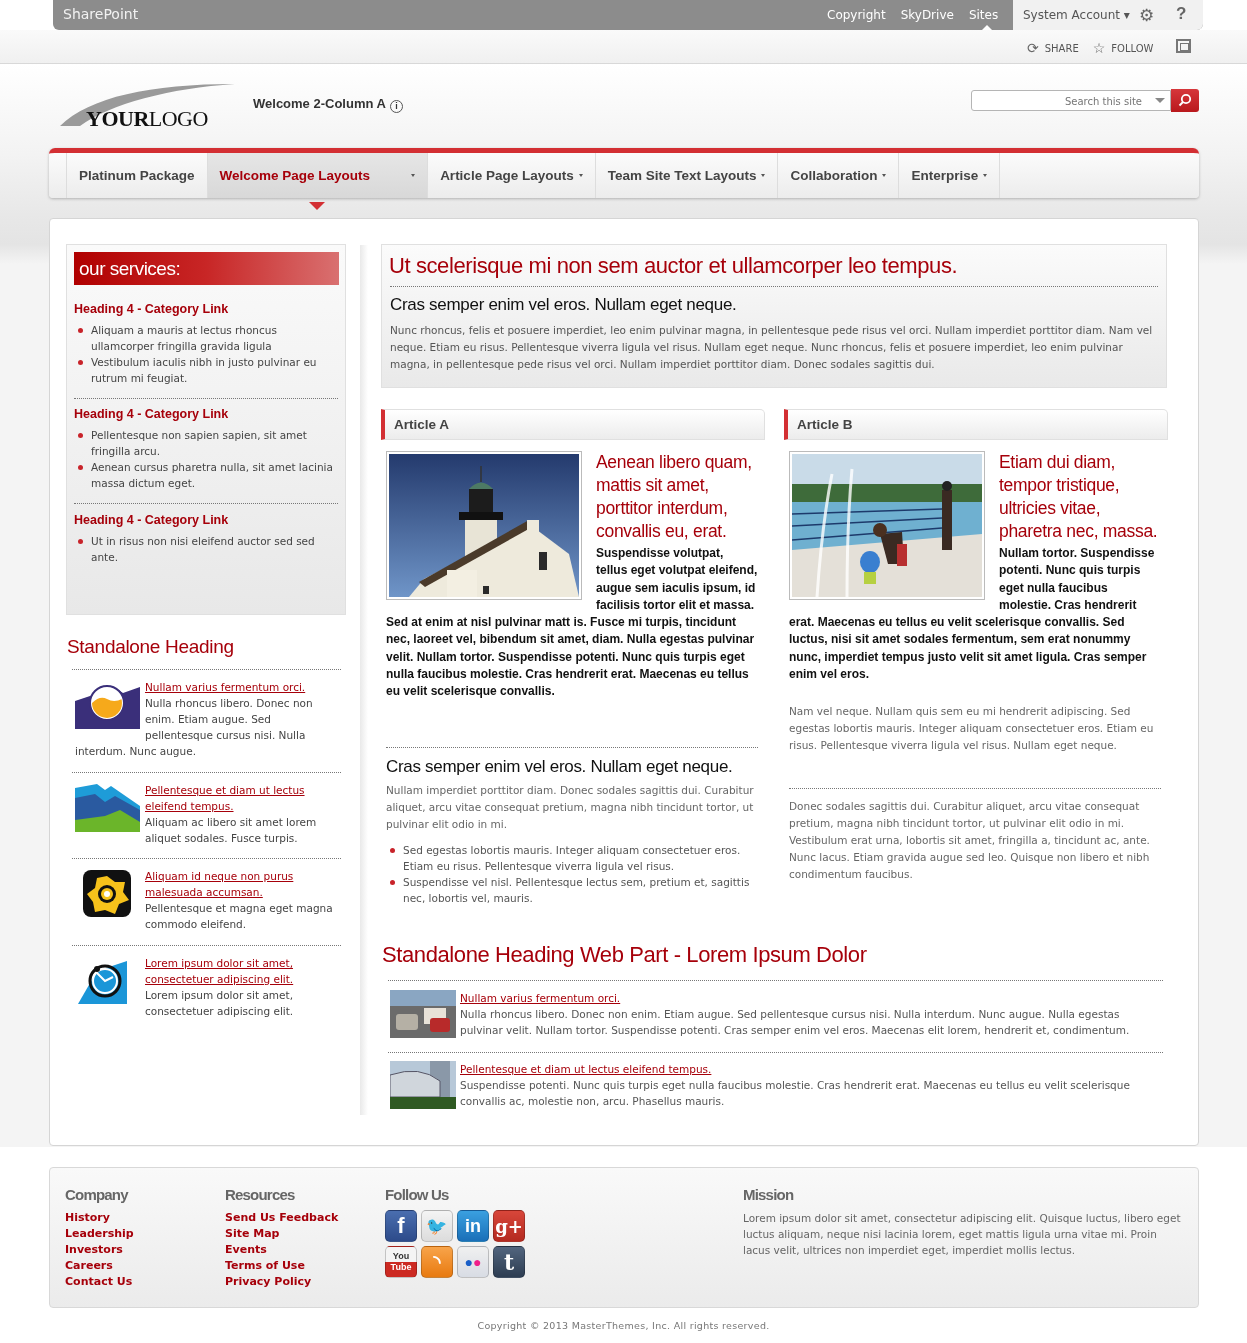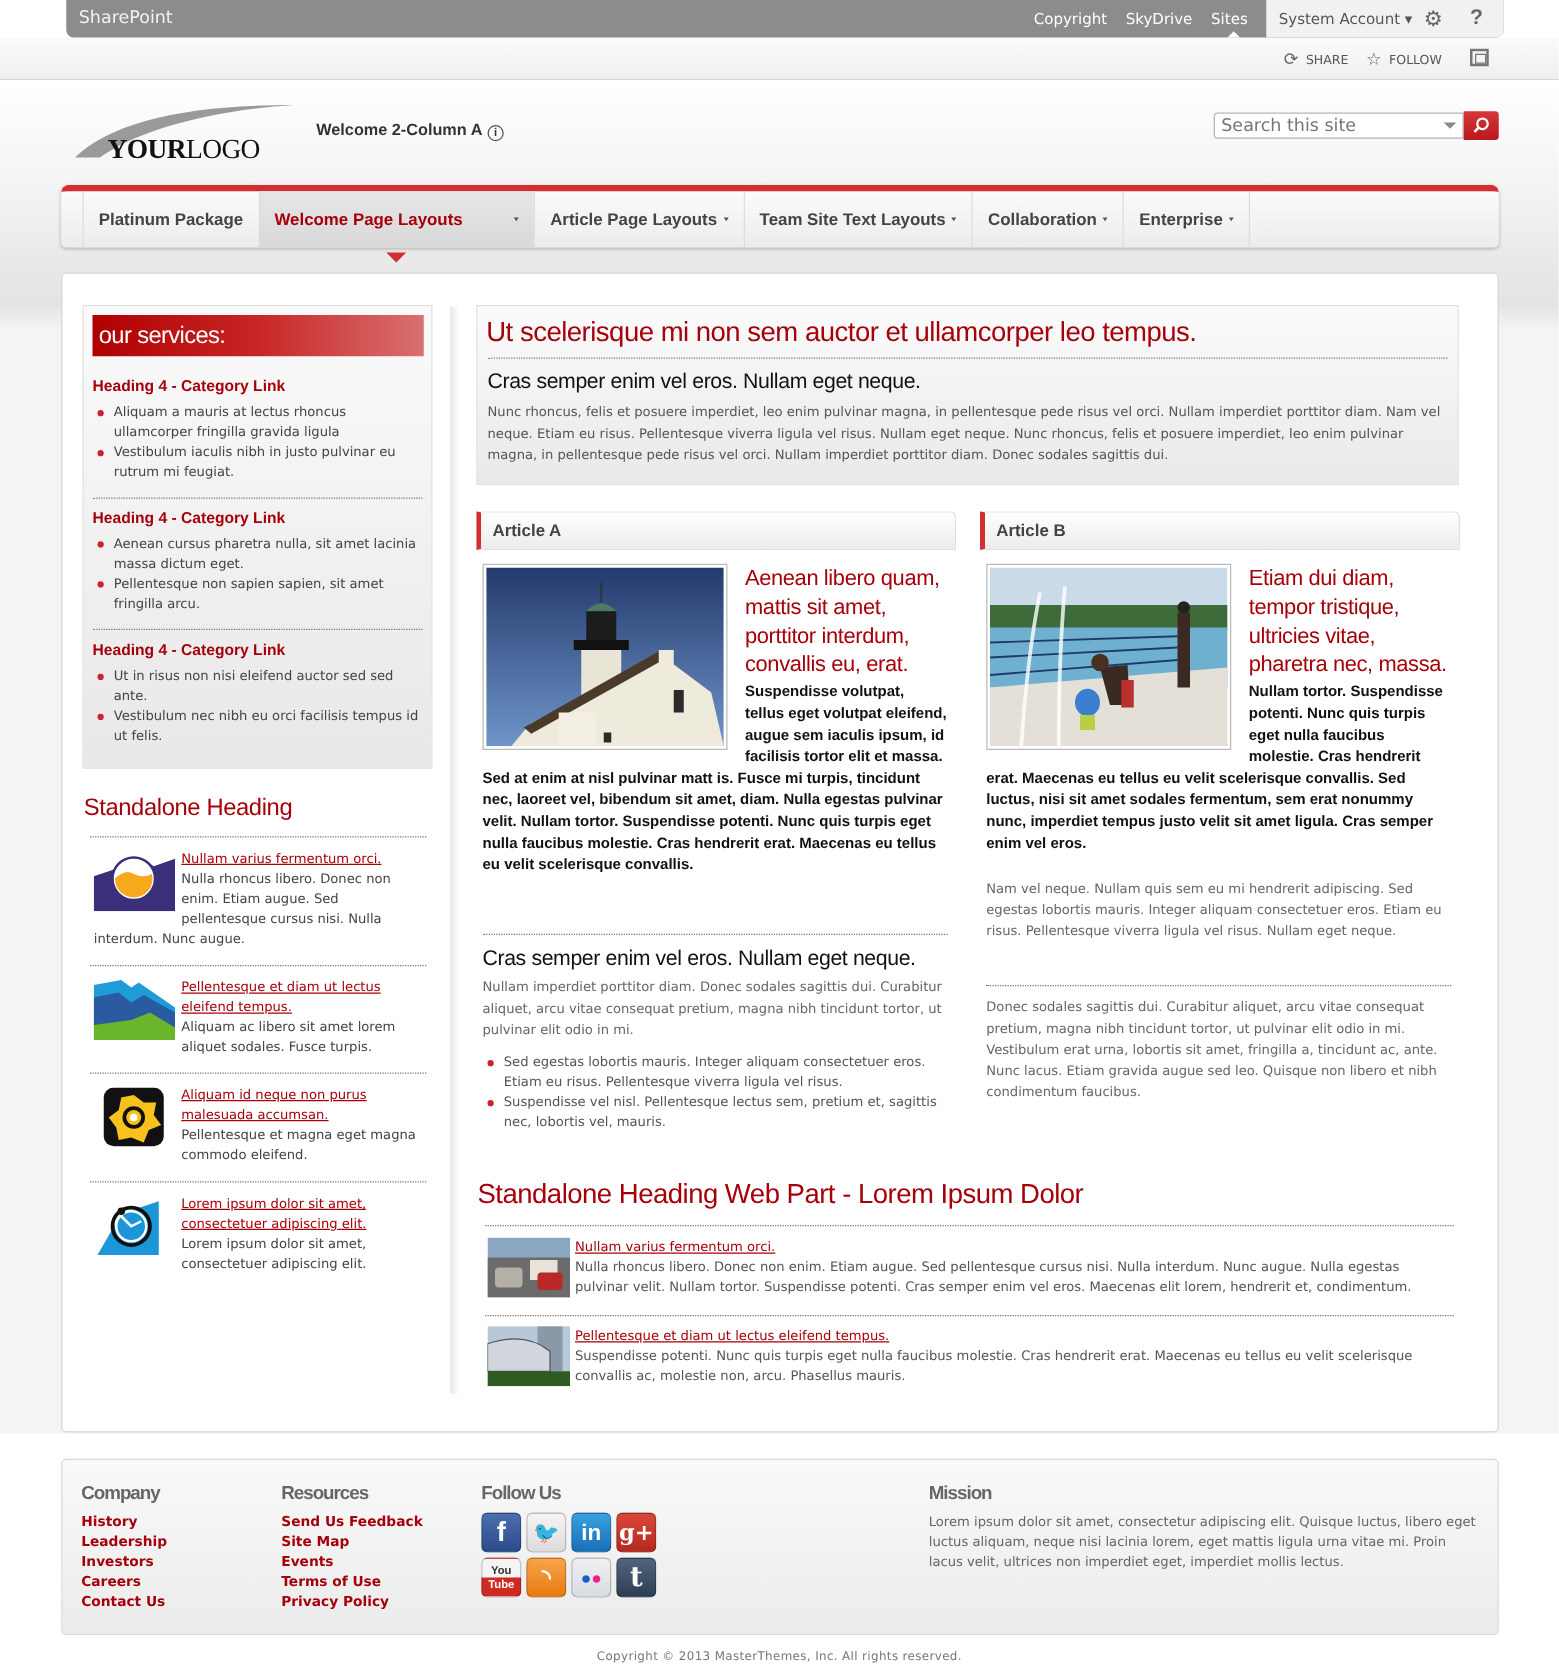--- a/index.html
+++ b/index.html
@@ -41,21 +41,21 @@
   .focus-icon::after { content: ""; position: absolute; left: 2px; top: 2px; width: 7px; height: 6px; border: 1px solid #777; }
 
   
   .logo { position: absolute; left: 60px; top: 82px; width: 175px; height: 50px; }
   .logo .swoosh { position: absolute; left: 0; top: 0; width: 175px; height: 46px; }
   .logo .text { position: absolute; left: 26px; top: 24px; font-size: 22px; color: #111; letter-spacing: -0.5px; font-family: Liberation Serif, serif; }
   .logo .text b { font-weight: 900; }
   .site-title { position: absolute; left: 253px; top: 96px; font-size: 13px; font-weight: bold; color: #333; }
   .site-title .info { display: inline-block; width: 13px; height: 13px; border: 1px solid #555; border-radius: 50%; font-size: 9px; text-align: center; line-height: 11px; margin-left: 4px; font-weight: bold; vertical-align: -1px; }
   .search { position: absolute; left: 971px; top: 90px; width: 200px; height: 21px; background: #fff; border: 1px solid #b5b5b5; border-radius: 3px 0 0 3px; }
-  .search input { border: none; outline: none; font-family: "DejaVu Sans", sans-serif; font-size: 14px; color: #444; width: 170px; height: 19px; padding-left: 5px; background: transparent; }
+  .search input { border: none; outline: none; font-family: "DejaVu Sans", sans-serif; font-size: 10px; color: #444; width: 170px; height: 19px; padding-left: 5px; background: transparent; text-align: right; }
   .search .dd { position: absolute; right: 5px; top: 7px; width: 0; height: 0; border-left: 5px solid transparent; border-right: 5px solid transparent; border-top: 5px solid #888; }
   .search-btn { position: absolute; left: 1171px; top: 89px; width: 28px; height: 23px; background: linear-gradient(#d6373b, #b9181c); border-radius: 0 3px 3px 0; }
   .search-btn svg { position: absolute; left: 7px; top: 4px; }
 
   
   .nav {
     position: absolute; left: 49px; top: 148px; width: 1150px; height: 50px;
     background: linear-gradient(#fbfbfb, #ececec);
     border-top: 5px solid #d32f33; border-radius: 6px 6px 4px 4px;
     box-shadow: 0 1px 3px rgba(0,0,0,0.25);
@@ -220,30 +220,29 @@
     <h4>Heading 4 - Category Link</h4>
     <ul>
       <li>Aliquam a mauris at lectus rhoncus ullamcorper fringilla gravida ligula</li>
       <li>Vestibulum iaculis nibh in justo pulvinar eu rutrum mi feugiat.</li>
     </ul>
   </div>
   <div class="dotted" style="position:absolute;left:7px;top:153px;width:264px"></div>
   <div class="svc-group" style="top:162px">
     <h4>Heading 4 - Category Link</h4>
     <ul>
+      <li>Pellentesque non sapien sapien, sit amet fringilla arcu.</li>
       <li>Aenean cursus pharetra nulla, sit amet lacinia massa dictum eget.</li>
-      <li>Pellentesque non sapien sapien, sit amet fringilla arcu.</li>
     </ul>
   </div>
   <div class="dotted" style="position:absolute;left:7px;top:258px;width:264px"></div>
   <div class="svc-group" style="top:268px">
     <h4>Heading 4 - Category Link</h4>
     <ul>
       <li>Ut in risus non nisi eleifend auctor sed sed ante.</li>
-      <li>Vestibulum nec nibh eu orci facilisis tempus id ut felis.</li>
     </ul>
   </div>
 </div>
 
 <div class="sh-left">Standalone Heading</div>
 <div class="dotted" style="position:absolute;left:72px;top:669px;width:269px"></div>
 <div class="left-item" style="top:679px">
   <svg class="thumb" viewBox="0 0 65 48">
     <path d="M0 20 L18 14 Q32 0 48 12 L65 6 L65 48 L0 48 Z" fill="#3a2f7a"></path>
     <circle cx="32" cy="22" r="17" fill="#fff"></circle>

